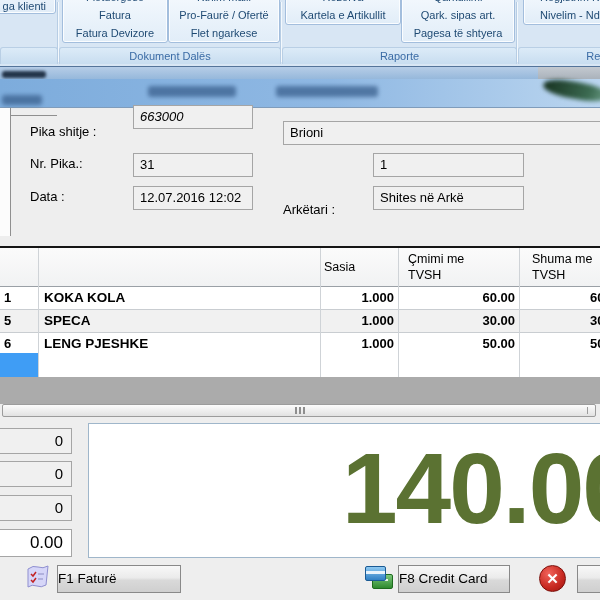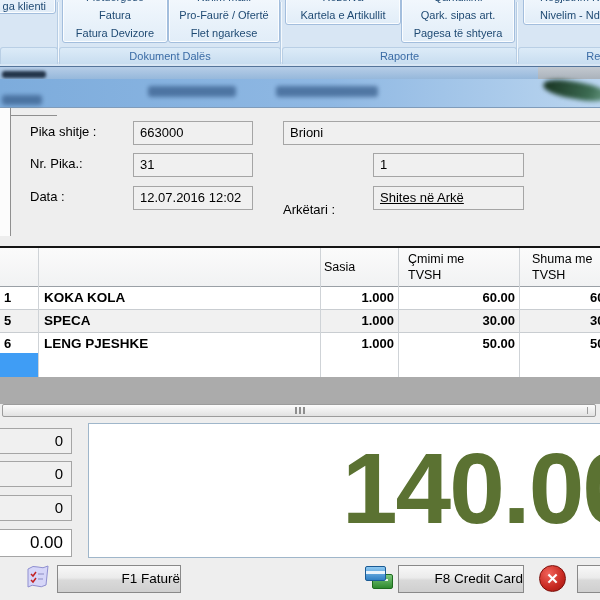--- a/index.html
+++ b/index.html
@@ -56,21 +56,21 @@
   .grip{position:absolute;left:292px;top:2px;display:flex;gap:2px;}
   .grip i{display:block;width:2px;height:7px;background:#8e8e8e;}
   .endcap{position:absolute;left:584px;top:2px;width:1px;height:7px;background:#9c9c9c;}
   
   .bfield{position:absolute;left:-45px;width:107px;height:24px;line-height:24px;background:#f0f0f0;
           border:1px solid #a5a5a5;text-align:right;padding-right:8px;font-size:15px;}
   .bfield.white{background:#ffffff;height:26px;line-height:26px;font-size:17px;}
   .totalbox{position:absolute;left:88px;top:423px;width:531px;height:133px;background:#fff;border:1px solid #9fb6ca;}
   .totaltext{position:absolute;left:342px;top:438px;font-size:100px;font-weight:bold;line-height:1;
              letter-spacing:-2px;white-space:nowrap;}
-  .fbtn{position:absolute;top:565px;height:28px;line-height:26px;text-align:right;font-size:13.5px;
+  .fbtn{position:absolute;top:565px;height:28px;line-height:26px;text-align:left;font-size:13.5px;
         background:linear-gradient(#f8f8f8,#ebebeb 45%,#d9d9d9 55%,#cfcfcf);border:1px solid #898989;
         box-sizing:border-box;cursor:default;}
   .cardicon{position:absolute;left:365px;top:566px;width:27px;height:22px;}
   .cardicon .green{position:absolute;left:7px;top:8px;width:19px;height:13px;border-radius:2px;
         background:linear-gradient(#7cc77c,#2f8a2f);border:1px solid #1e6b1e;}
   .cardicon .green i{position:absolute;left:2px;top:4px;width:13px;height:2px;background:#eaf6ea;}
   .cardicon .blue{position:absolute;left:0;top:0;width:19px;height:13px;border-radius:2px;
         background:linear-gradient(#8ec9f2,#2f7fc4);border:1px solid #1a5a94;}
   .cardicon .blue i{position:absolute;left:0;top:4px;width:19px;height:3px;background:#e8f3fc;}
   .closeicon{position:absolute;left:539px;top:565px;width:27px;height:27px;border-radius:50%;
@@ -134,31 +134,31 @@
     <div class="smudge" style="left:2px;top:16px;width:40px;height:10px;"></div>
     <div class="smudge" style="left:148px;top:7px;width:88px;height:11px;"></div>
     <div class="smudge" style="left:276px;top:7px;width:102px;height:11px;"></div>
   </div>
   <div class="pen"></div>
 
   <div class="panel-edge"></div>
   <div class="panel-tick"></div>
 
   <div class="flabel" style="left:30px;top:121px;">Pika shitje :</div>
-  <div class="fbox" style="left:133px;top:121px;width:112px;">663000</div>
+  <div class="fbox" style="left:133px;top:105px;width:112px;font-style:italic;">663000</div>
   <div class="fbox" style="left:283px;top:121px;width:322px;">Brioni</div>
 
   <div class="flabel" style="left:30px;top:153px;">Nr. Pika.:</div>
   <div class="fbox" style="left:133px;top:153px;width:112px;">31</div>
   <div class="fbox" style="left:373px;top:153px;width:143px;">1</div>
 
   <div class="flabel" style="left:30px;top:186px;">Data :</div>
   <div class="fbox" style="left:133px;top:186px;width:112px;">12.07.2016 12:02</div>
   <div class="flabel" style="left:283px;top:186px;margin-top:13px;">Arkëtari :</div>
-  <div class="fbox" style="left:373px;top:186px;width:143px;text-decoration:underline;">Shites në Arkë</div>
+  <div class="fbox" style="left:373px;top:186px;width:143px;">Shites në Arkë</div>
 
   <div class="grid-topline"></div>
   <div class="ghead">
     <div class="h1" style="left:324px;">Sasia</div>
     <div class="h2" style="left:408px;">Çmimi me TVSH</div>
     <div class="h2" style="left:532px;">Shuma me TVSH</div>
   </div>
 
   <div class="grow" style="top:287px;background:#ffffff;">
     <span class="num">1</span>
@@ -221,19 +221,19 @@
 
   <div class="cardicon">
     <div class="green">
         <i></i>
       </div>
     <div class="blue">
         <i></i>
       </div>
   </div>
 
-  <div class="fbtn" style="left:398px;width:126px;">F8 Credit Card</div>
+  <div class="fbtn" style="left:398px;width:112px;">F8 Credit Card</div>
 
   <div class="closeicon">✕</div>
 
   <div class="fbtn" style="left:577px;width:60px;"></div>
 
 </div>
 
 </body></html>

